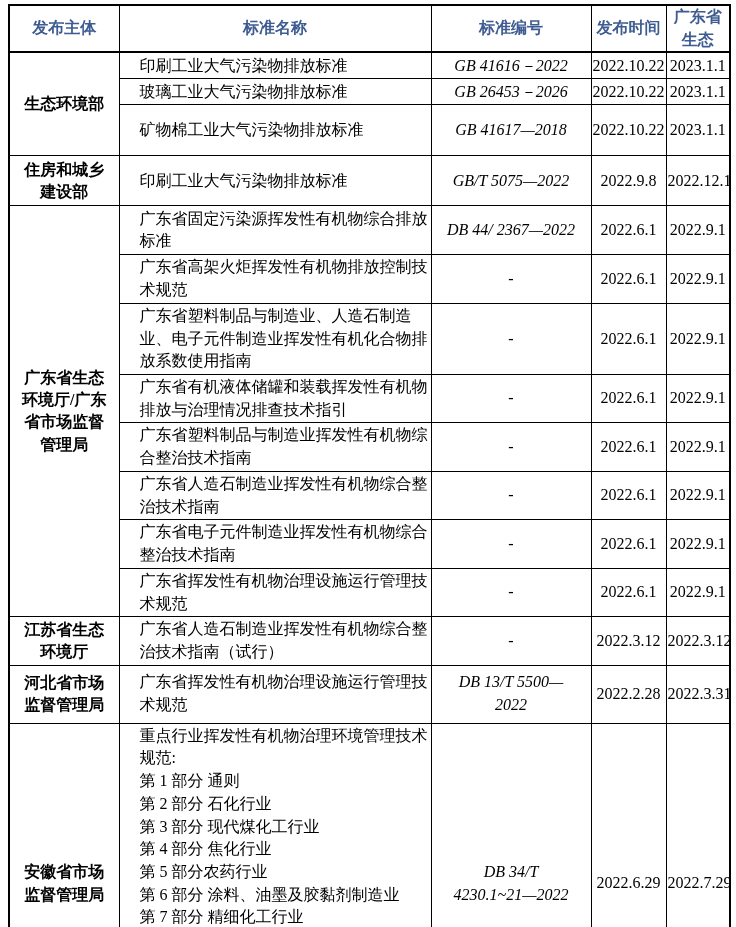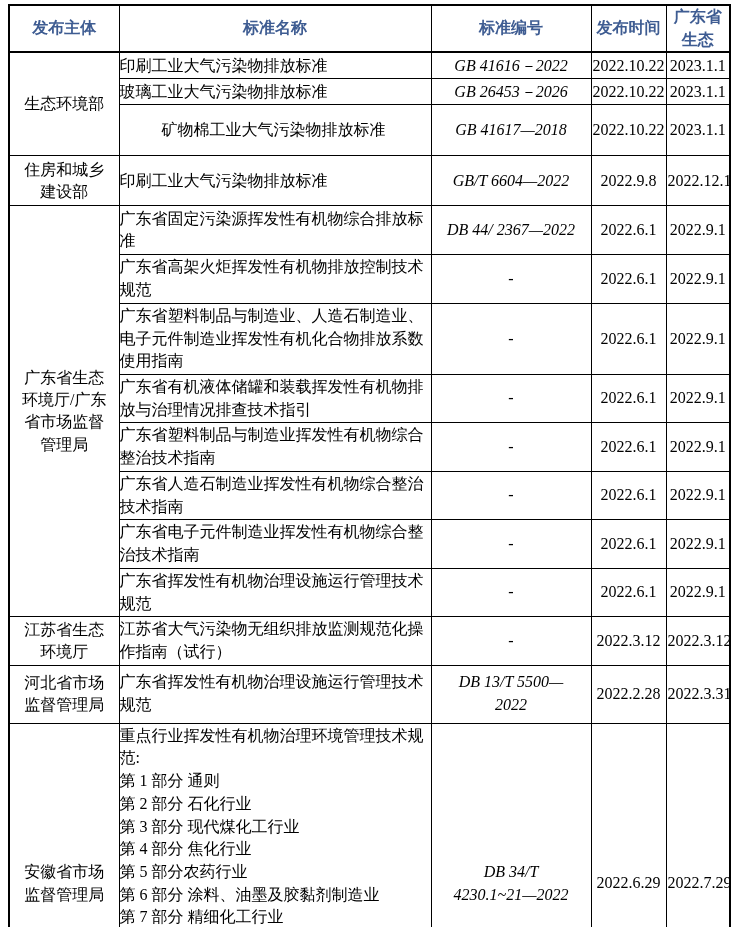--- a/index.html
+++ b/index.html
@@ -43,32 +43,33 @@
     height: 25px;
     font-weight: bold;
     color: #3e5c92;
     border-bottom: 2px solid #000000;
     font-size: 16px;
     padding: 0;
   }
   td.cell-publisher {
     white-space: pre-line;
     line-height: 1.4;
+    font-weight: bold;
   }
   td.cell-name {
     text-align: left;
-    padding: 1px 3px 1px 0;
+    padding: 1px 3px 1px 20px;
     white-space: pre-line;
   }
   td.cell-number {
     white-space: pre-line;
     font-style: italic;
   }
   tr.h23  td { height: 23px; }
-  tr.h48  td { height: 48px; text-align: center; }
+  tr.h48  td { height: 48px; }
   tr.h47  td { height: 47px; }
   tr.h46  td { height: 46px; }
   tr.h43  td { height: 43px; }
   tr.h65  td { height: 65px; }
   tr.h44  td { height: 44px; }
   tr.h45  td { height: 45px; }
   tr.h55  td { height: 55px; }
   tr.h282 td { height: 282px; }
   table.standards tr:last-child td { border-bottom: 2px solid #000000; }
 </style>
@@ -110,21 +111,21 @@
       <tr class="h48">
         <td class="cell-name">矿物棉工业大气污染物排放标准</td>
         <td class="cell-number">GB 41617—2018</td>
         <td>2022.10.22</td>
         <td>2023.1.1</td>
       </tr>
       <tr class="h47">
         <td class="cell-publisher">住房和城乡
 建设部</td>
         <td class="cell-name">印刷工业大气污染物排放标准</td>
-        <td class="cell-number">GB/T 6604—2022</td>
+        <td class="cell-number">GB/T 5075—2022</td>
         <td>2022.9.8</td>
         <td>2022.12.1</td>
       </tr>
       <tr class="h46">
         <td class="cell-publisher" rowspan="8">广东省生态
 环境厅/广东
 省市场监督
 管理局</td>
         <td class="cell-name">广东省固定污染源挥发性有机物综合排放标准</td>
         <td class="cell-number">DB 44/ 2367—2022</td>
@@ -169,21 +170,21 @@
       </tr>
       <tr class="h44">
         <td class="cell-name">广东省挥发性有机物治理设施运行管理技术规范</td>
         <td class="cell-number">-</td>
         <td>2022.6.1</td>
         <td>2022.9.1</td>
       </tr>
       <tr class="h45">
         <td class="cell-publisher">江苏省生态
 环境厅</td>
-        <td class="cell-name">江苏省大气污染物无组织排放监测规范化操作指南（试行）</td>
+        <td class="cell-name">广东省人造石制造业挥发性有机物综合整治技术指南（试行）</td>
         <td class="cell-number">-</td>
         <td>2022.3.12</td>
         <td>2022.3.12</td>
       </tr>
       <tr class="h55">
         <td class="cell-publisher">河北省市场
 监督管理局</td>
         <td class="cell-name">广东省挥发性有机物治理设施运行管理技术规范</td>
         <td class="cell-number">DB 13/T 5500—
 2022</td>

